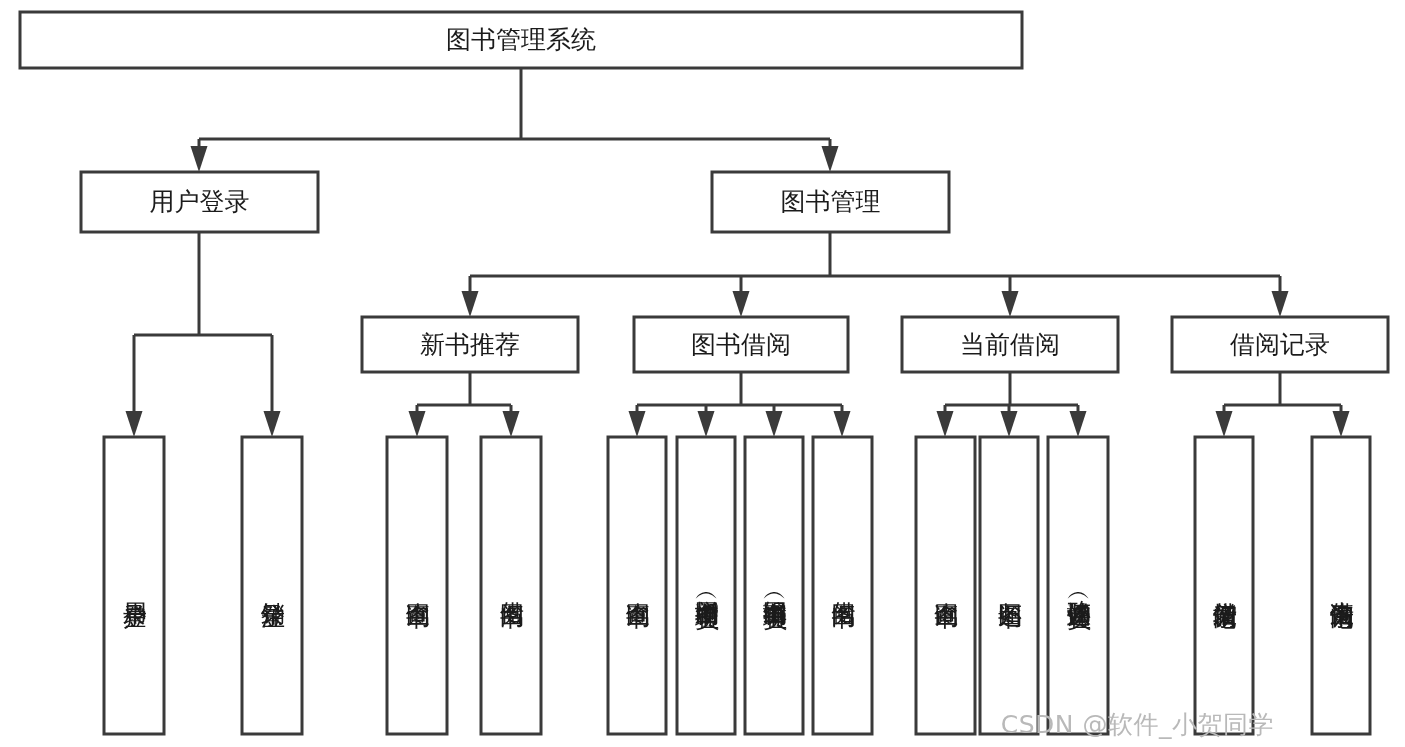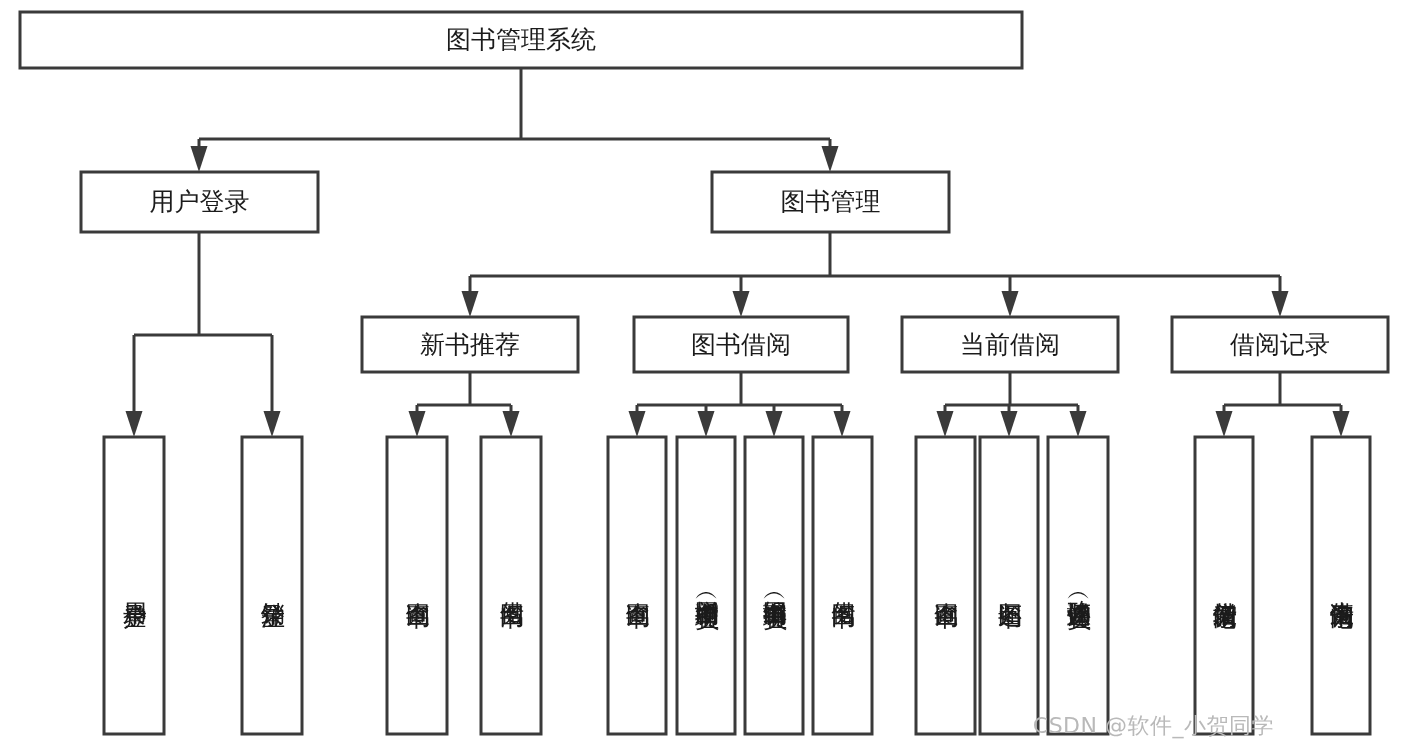--- a/index.html
+++ b/index.html
@@ -51,21 +51,21 @@
   }
   .arrow-head {
     fill: #3a3a3a;
     stroke: none;
   }
   .watermark-text {
     position: absolute;
     right: 12px;
     bottom: 6px;
     font-family: "DejaVu Sans", "Liberation Sans", sans-serif;
-    font-size: 22px;
+    font-size: 25px;
     color: #b9b9b9;
     white-space: nowrap;
     letter-spacing: 0.5px;
     pointer-events: none;
     margin-top: 12px;
   }
 </style>
 </head>
 <body>
 

